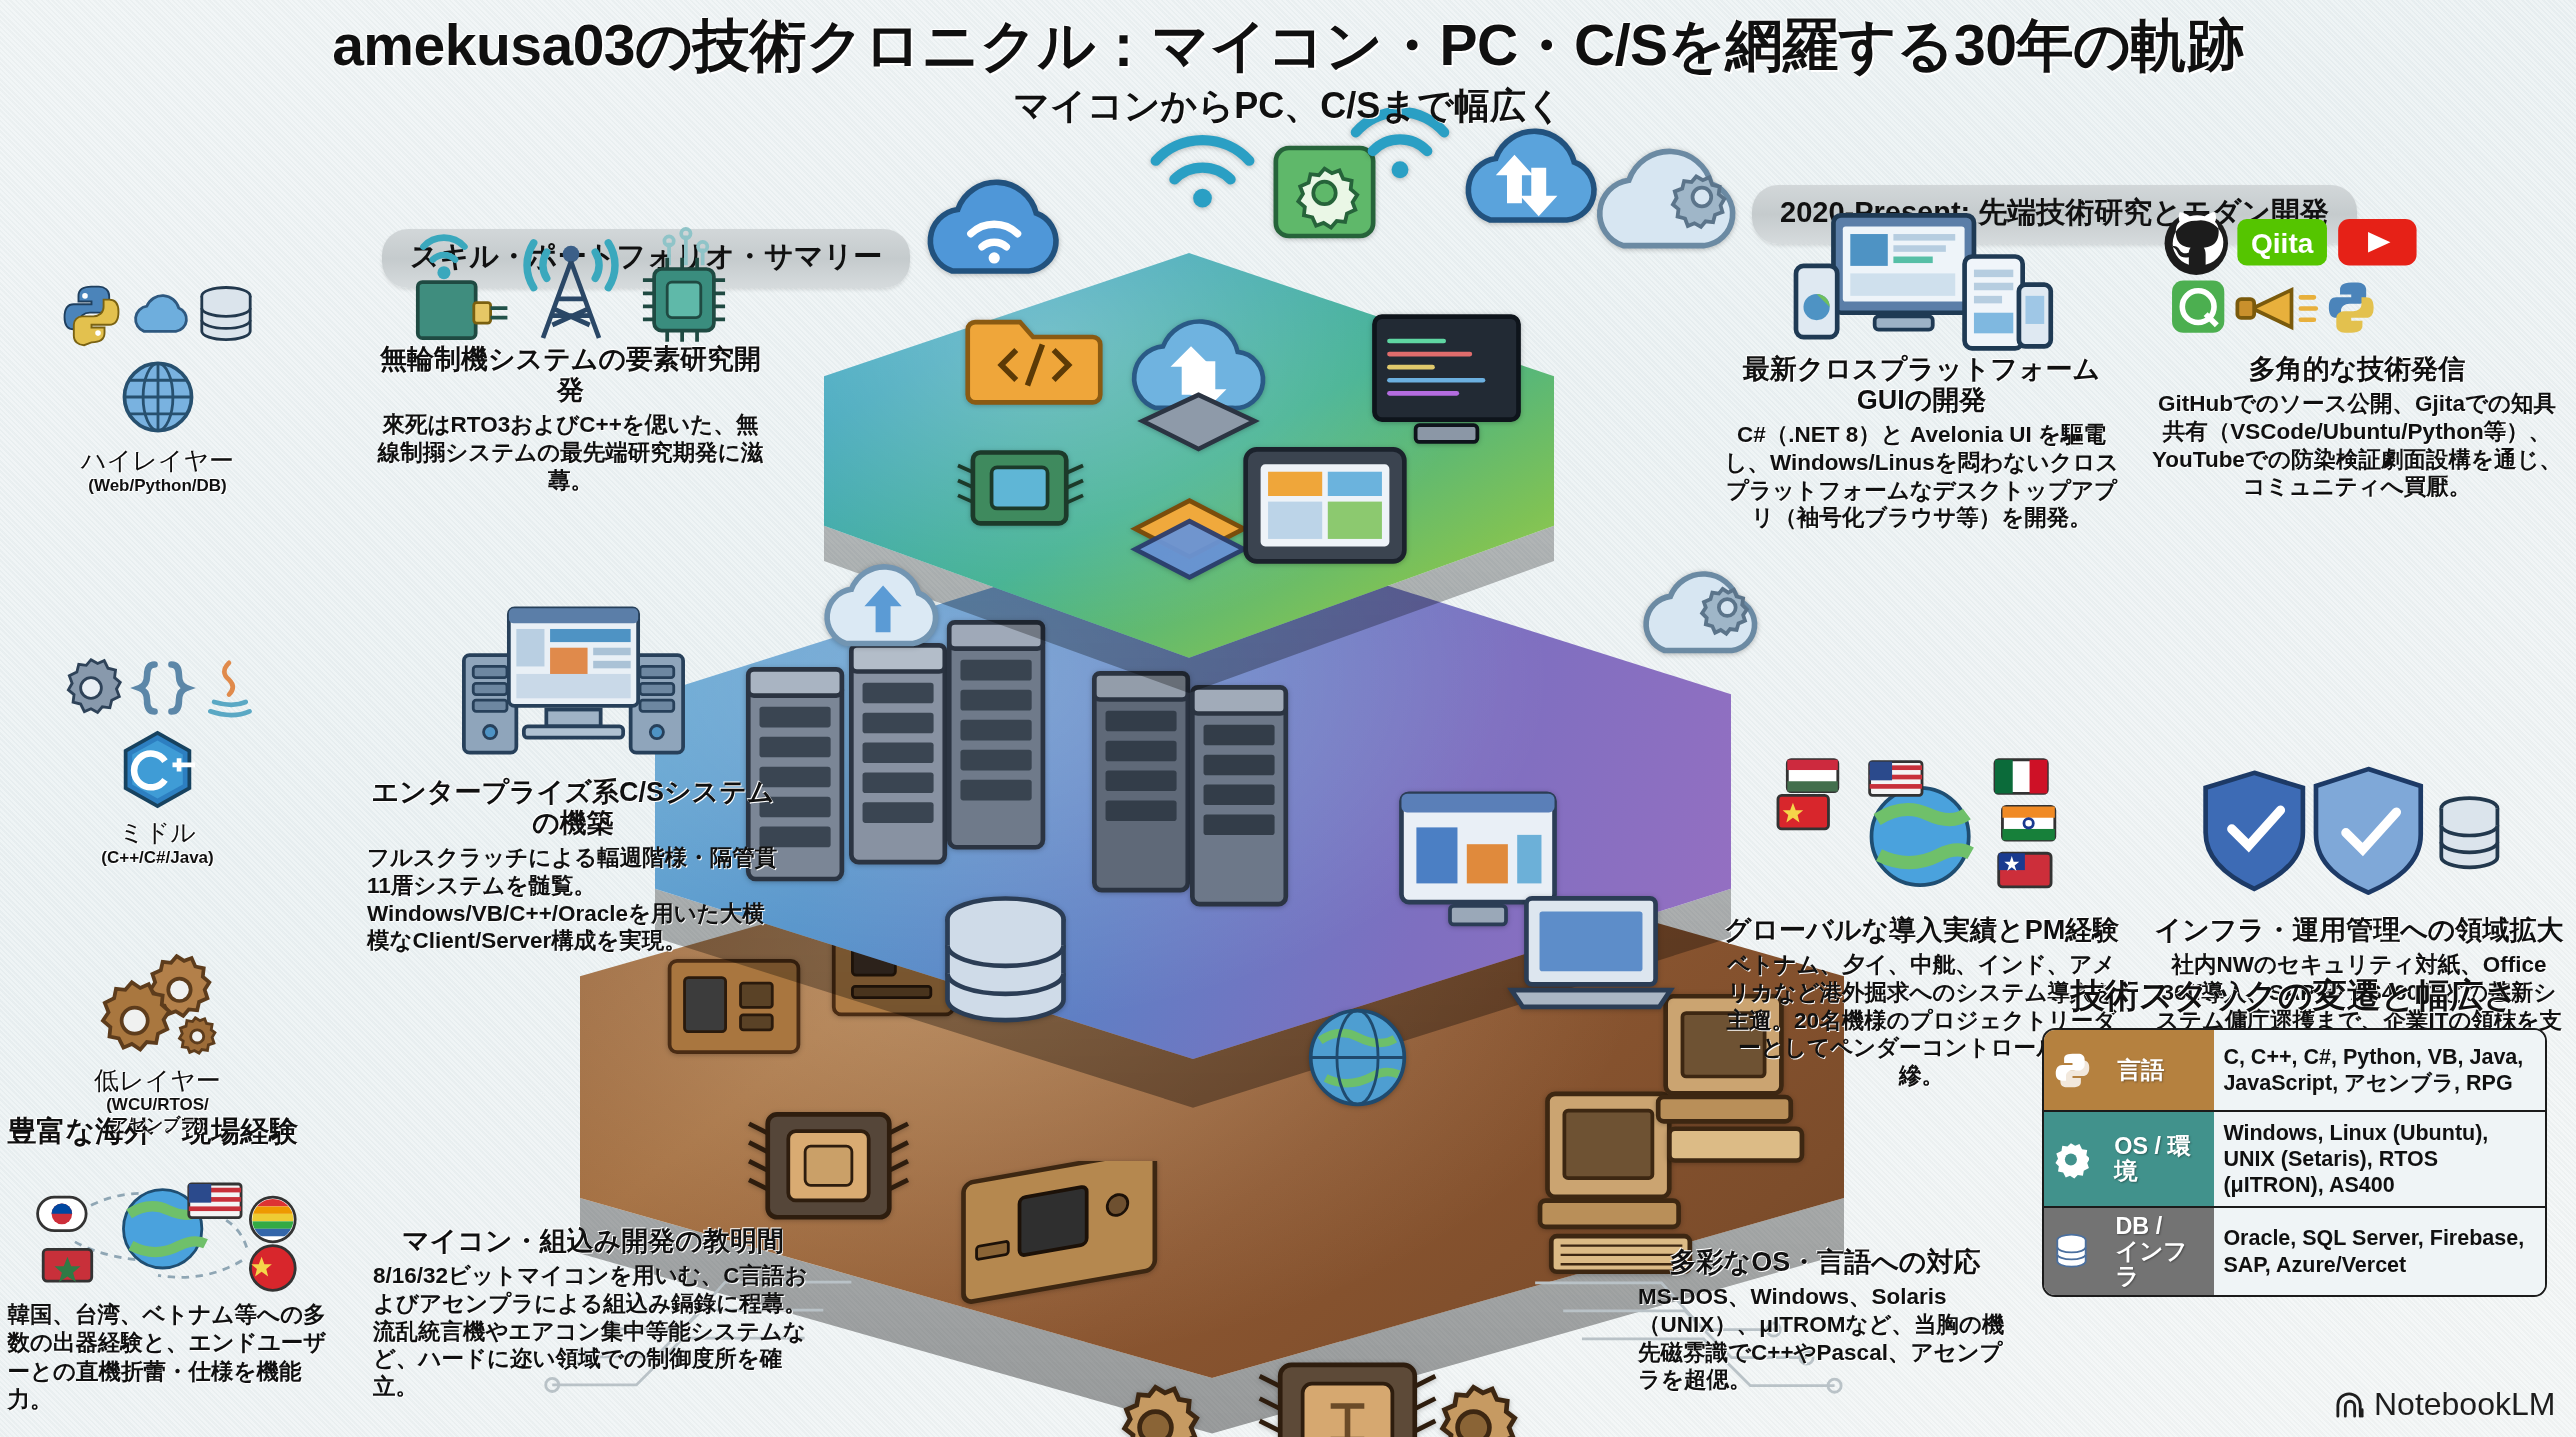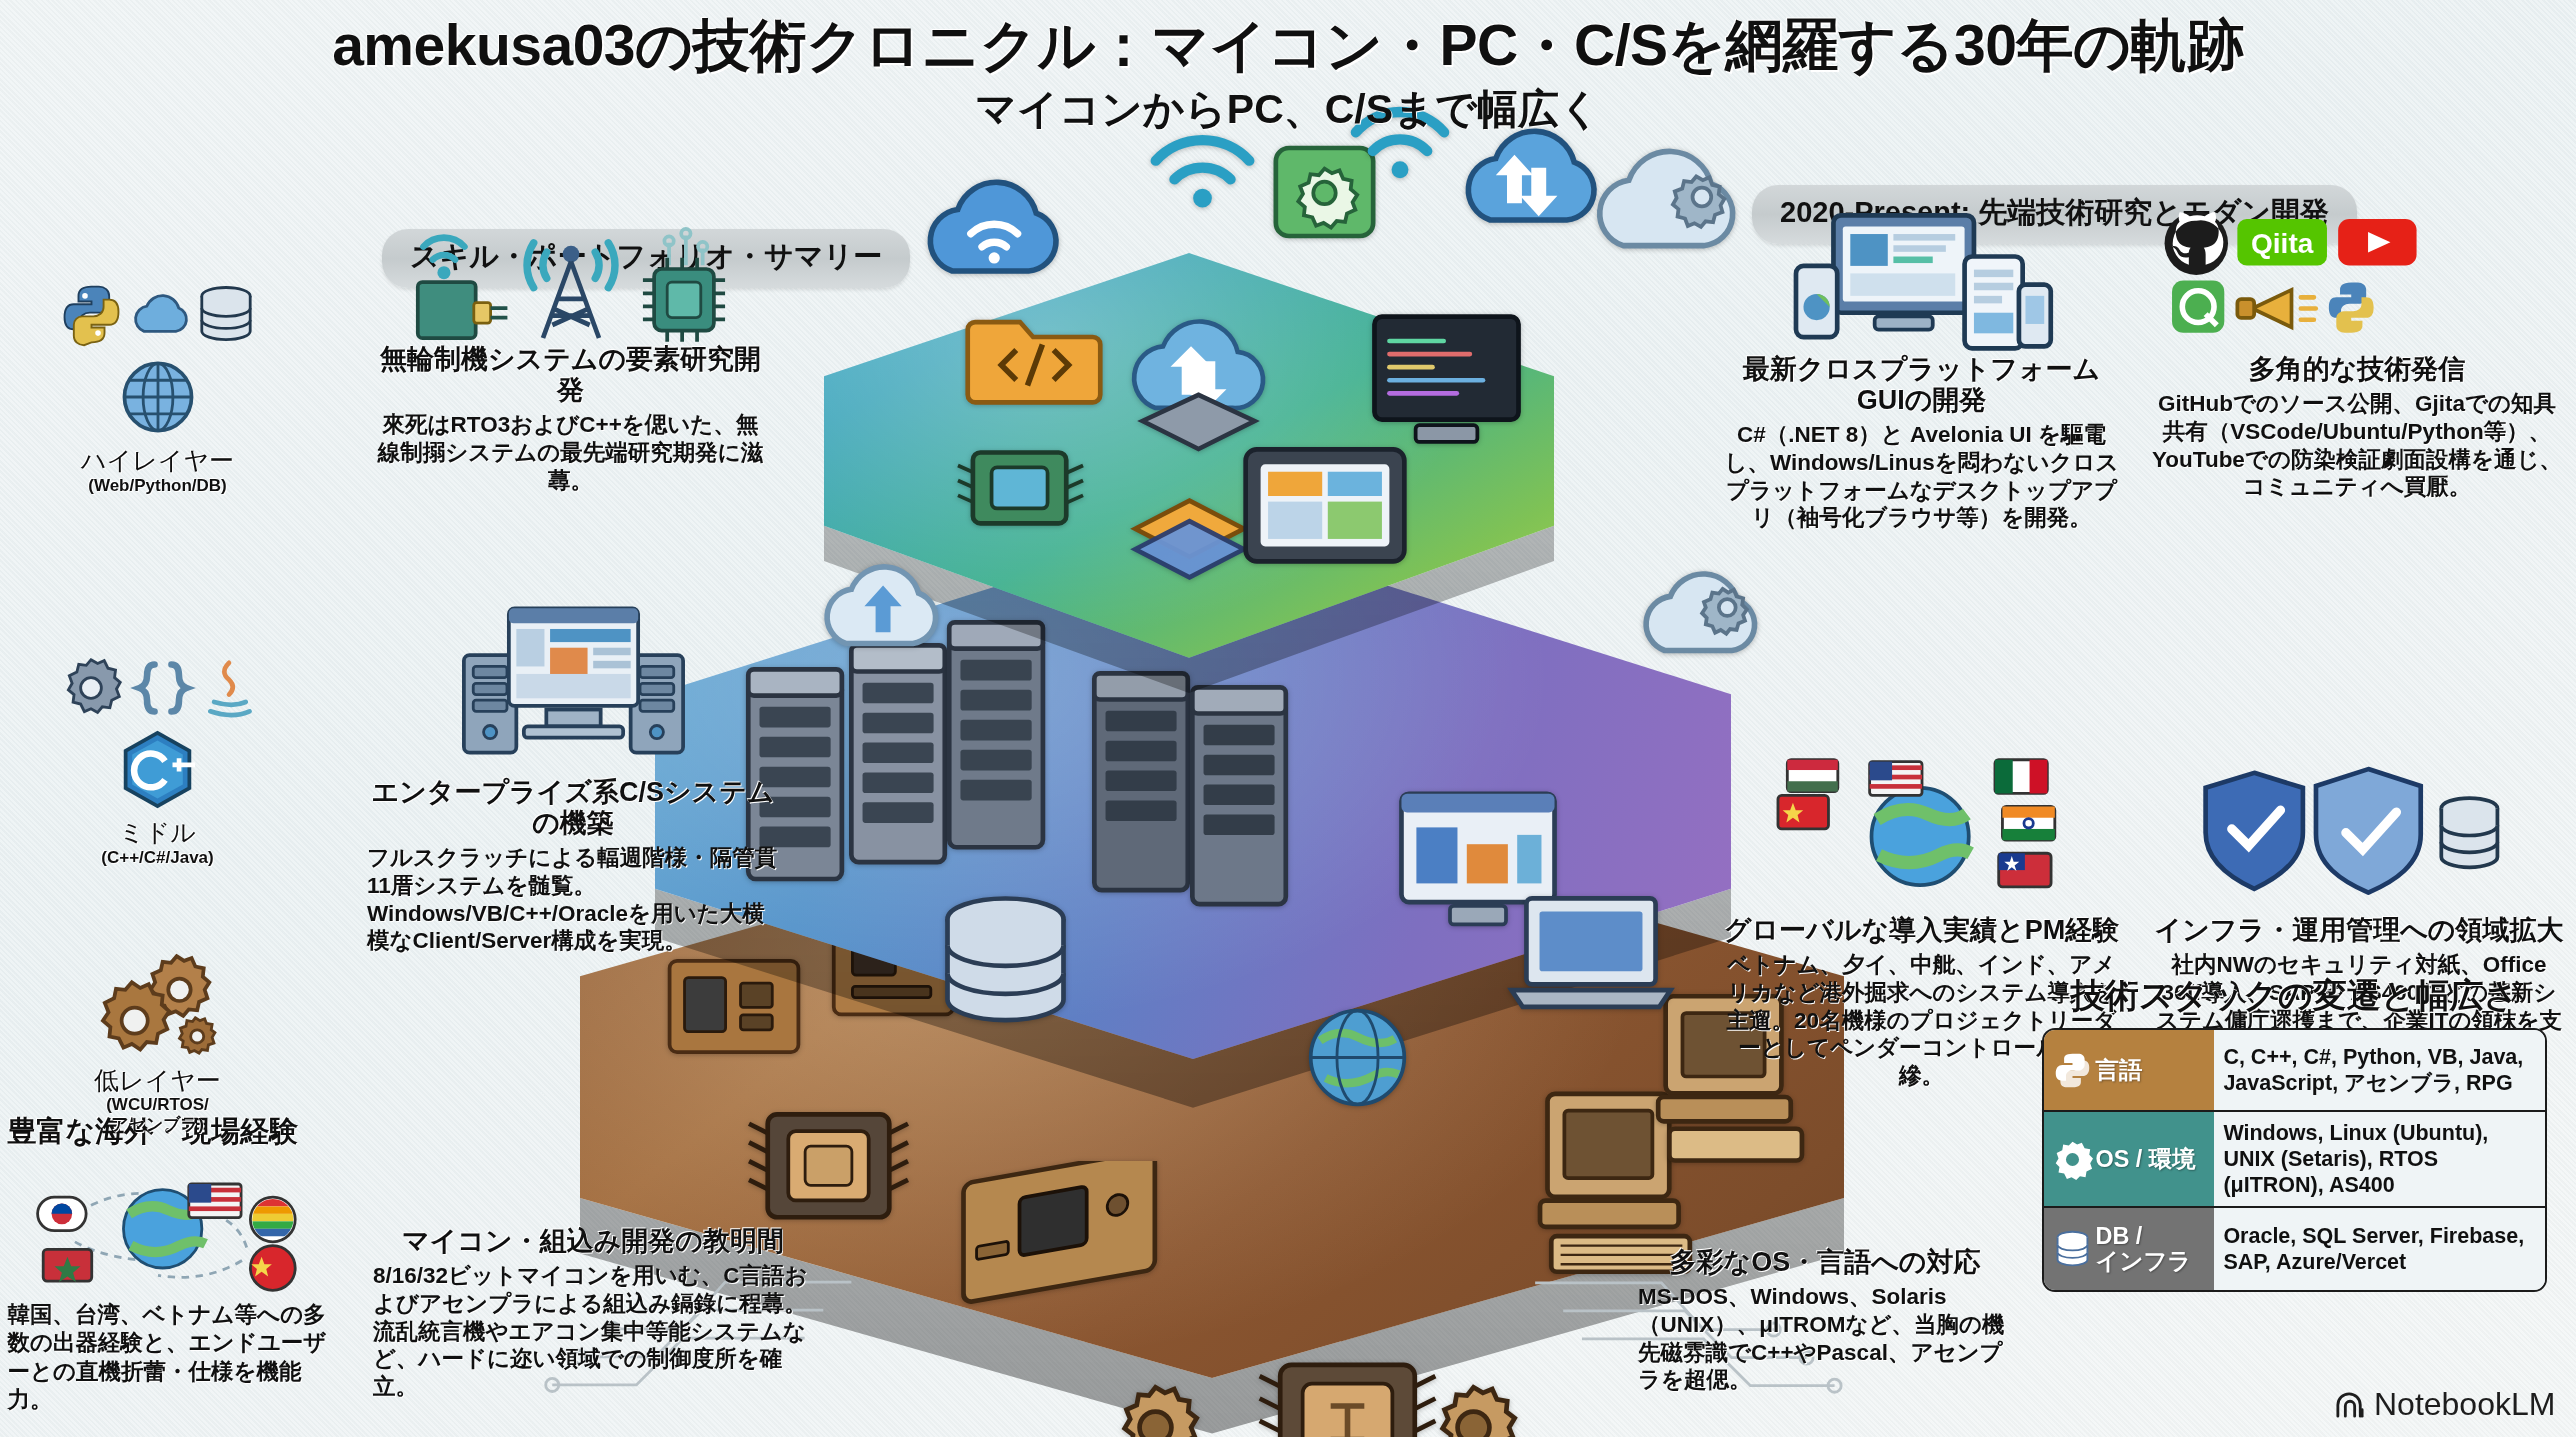--- a/index.html
+++ b/index.html
@@ -23,21 +23,21 @@
 
   
   #title {
     top: 7.5px; left: 0; width: 2576px; text-align: center;
     font-size: 57px; font-weight: bold; letter-spacing: -0.5px;
     text-shadow: 1.9px 1.9px 0 #ffffff, -0.9px -0.9px 0 #ffffff;
     z-index: 6;
   }
   #subtitle {
     top: 82px; left: 0; width: 2576px; text-align: center;
-    font-size: 41px; font-weight: bold;
+    font-size: 36px; font-weight: bold;
     text-shadow: 0.9px 0.9px 0 #ffffff;
     z-index: 6;
   }
 
   
   .pill {
     display: inline-block;
     background: linear-gradient(180deg, #d2d7d9 0%, #c5cbcd 50%, #d6dbdd 100%);
     border-radius: 26px;
     padding: 8.4px 28px 10.3px 28px;
@@ -173,21 +173,21 @@
     font-size: 34px; font-weight: bold; text-align: center; margin-bottom: 9.4px;
     text-shadow: 0.9px 0.9px 0 #fff, -0.9px -0.9px 0 #fff;
   }
   #stack-table {
     border: 2.8px solid #1b1b1b; border-radius: 13px; overflow: hidden;
     background: #eef4f6;
   }
   .srow { display: flex; border-bottom: 2.8px solid #1b1b1b; min-height: 82px; }
   .srow:last-child { border-bottom: none; }
   .scat {
-    width: 170px; flex: 0 0 170px; display: flex; align-items: center; gap: 3px;
+    width: 170px; flex: 0 0 170px; display: flex; align-items: center; gap: 25px;
     padding: 5.6px 7.5px; color: #fff;
   }
   .scat .sname {
     font-size: 23.4px; font-weight: bold; line-height: 1.08;
     text-shadow: 0.9px 0.9px 1.9px rgba(0,0,0,0.35);
   }
   .sval {
     flex: 1; padding: 7.5px 9.4px; display: flex; align-items: center;
     font-size: 21.5px; font-weight: bold; line-height: 1.22;
     background: #eff4f6;

